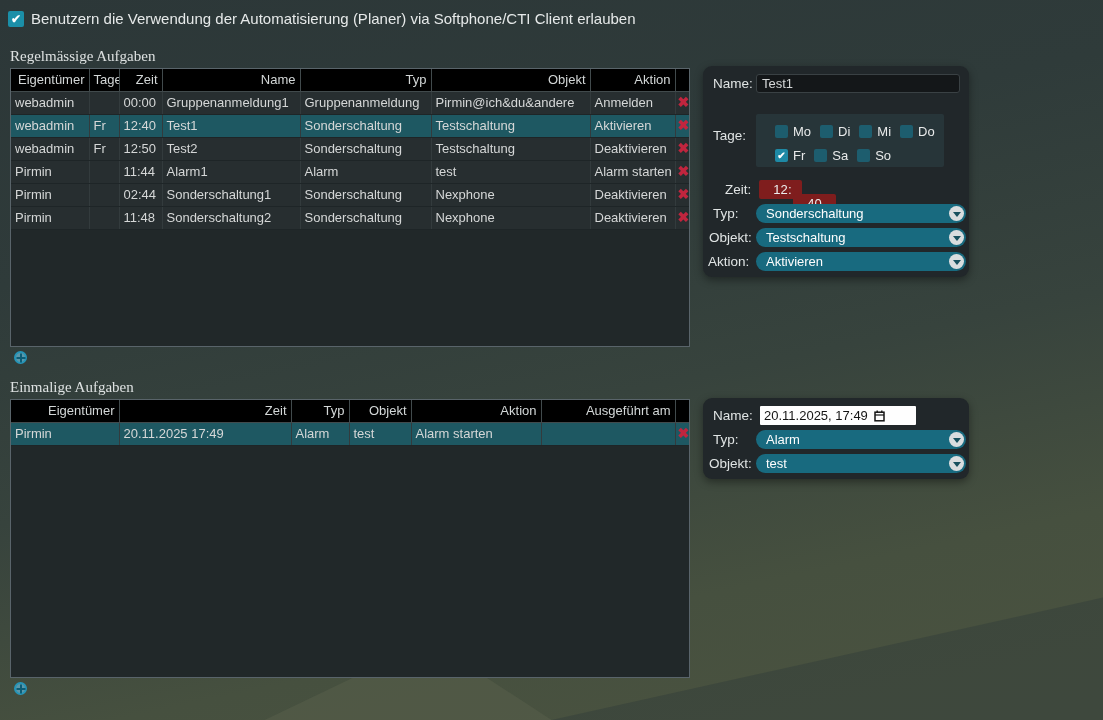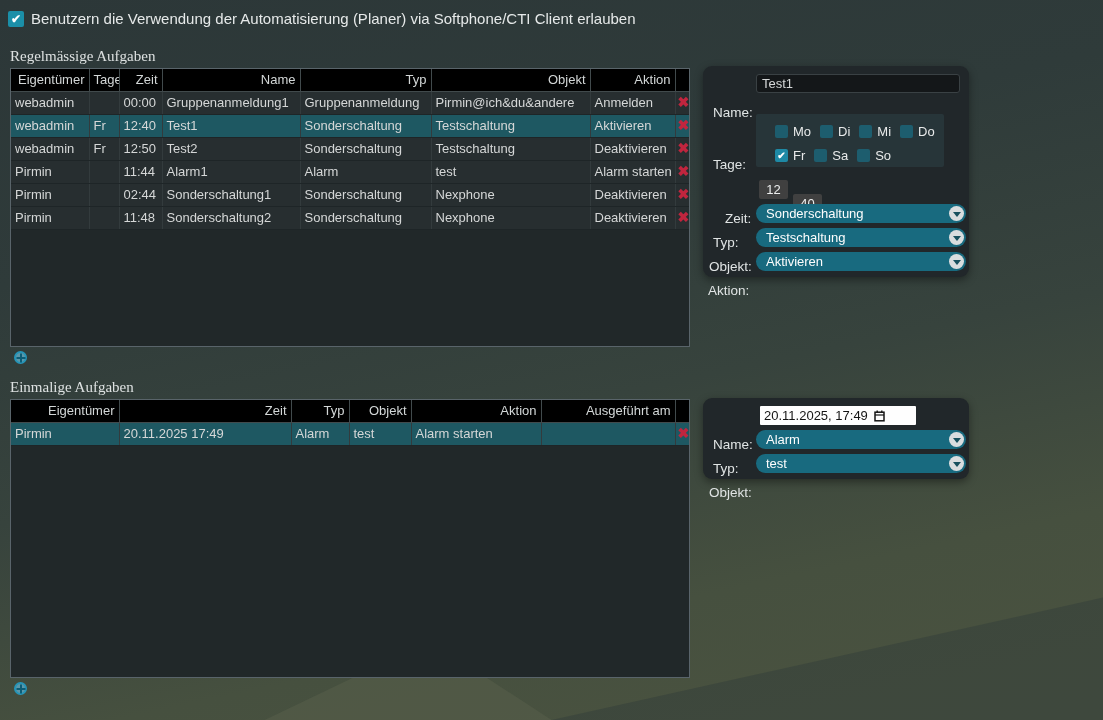--- a/index.html
+++ b/index.html
@@ -50,26 +50,26 @@
   .add-btn::before { width:9px; height:2px; }
   .add-btn::after  { width:2px; height:9px; }
   #add-regular { left:14px; top:351px; }
   #add-single  { left:14px; top:682px; }
 
   
   .panel { position:absolute; left:703px; width:266px; background:#21272a;
     border-radius:9px; box-shadow:0 3px 9px rgba(0,0,0,.4); }
   #panel-regular { top:66px; height:211px; }
   #panel-single  { top:398px; height:81px; }
-  .flabel { position:absolute; color:#e0e4e4; font-size:13.5px;margin-top:29px; }
+  .flabel { position:absolute; color:#e0e4e4; font-size:13.5px; }
 
   .text-input { position:absolute; height:19px; background:#141719; border:1px solid #3a4144;
     border-radius:3px; color:#d6d8d8; font-size:13px; padding:0 5px;
     font-family:"Liberation Sans",sans-serif; }
-  .mini-num { position:absolute; width:29px; height:19px; background:#404040; border:none;
+  .mini-num { position:absolute; width:43px; height:19px; background:#7f1d1d; border:none;
     border-radius:2px; color:#eceeee; font-size:13px; text-align:center;
     font-family:"Liberation Sans",sans-serif; }
 
   .day-group { position:absolute; left:53px; top:48px; width:188px; height:53px;
     background:#273539; border-radius:2px; padding:7px 0 0 19px; }
   .day-row { display:flex; align-items:center; height:20px; margin-bottom:4px; }
   .day-item { display:inline-flex; align-items:center; gap:5px; margin-right:9px; cursor:pointer;justify-content:center; }
   .cb-small { width:13px; height:13px; font-size:10px; font-weight:bold; }
   .cb-small.checked { background:#1e89a5; }
   .day-label { color:#e8eaea; font-size:13px; }

